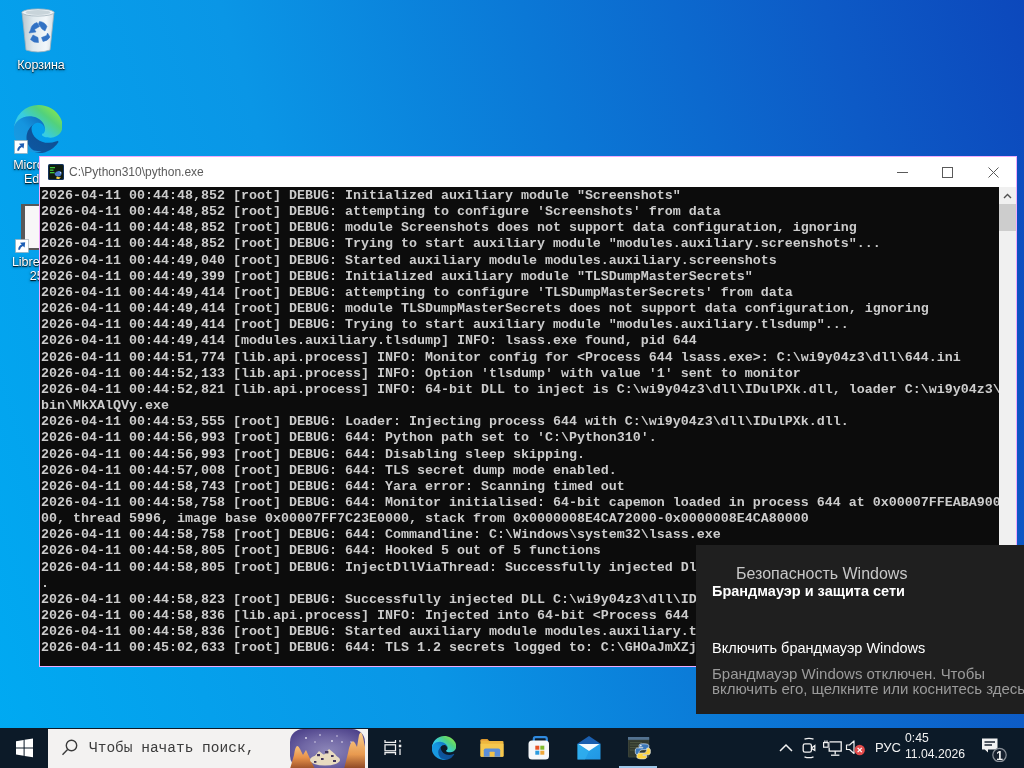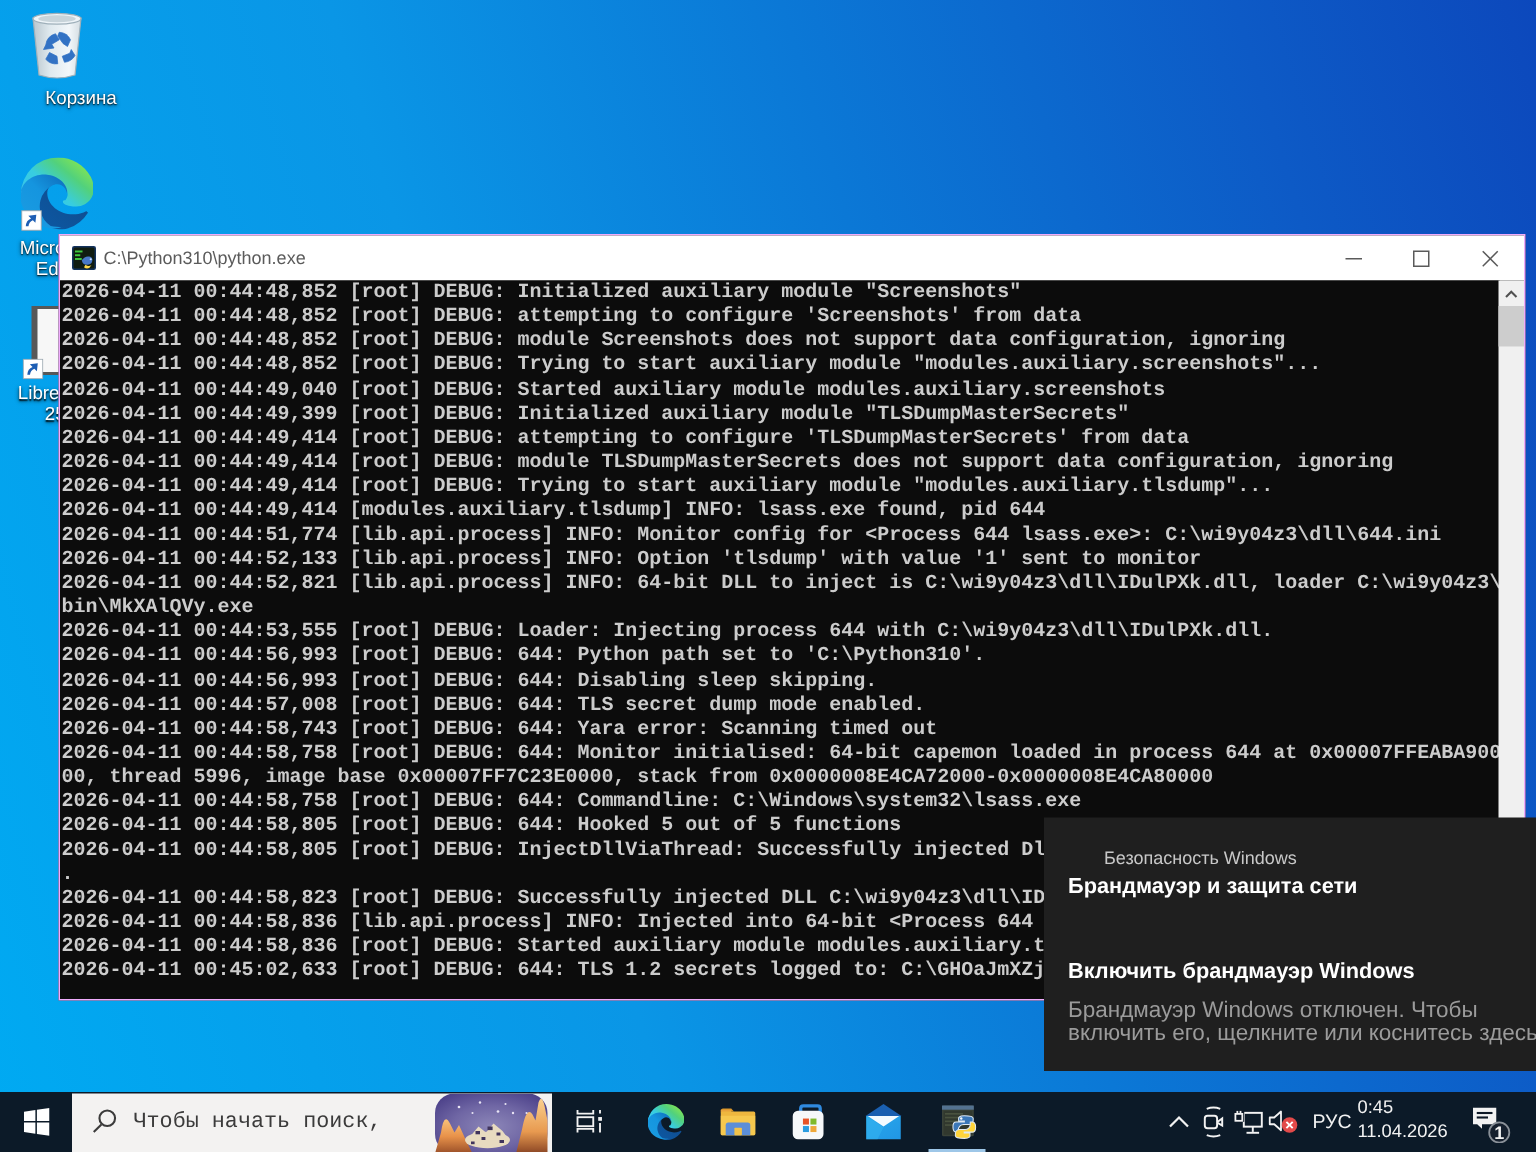--- a/index.html
+++ b/index.html
@@ -34,21 +34,21 @@
 <path d="M8 6 L40 6 L36 44 Q24 48 12 44 Z" fill="url(#bing)" stroke="#9fb0ba" stroke-width="0.8"></path>
 <ellipse cx="24" cy="6.5" rx="16" ry="3.6" fill="#eef4f8" stroke="#9fb0ba" stroke-width="0.8"></ellipse>
 <ellipse cx="24" cy="6.5" rx="12.5" ry="2.4" fill="#c8d4da"></ellipse>
 <g fill="#3272c4" stroke="#3272c4" stroke-width="0.5">
 <path d="M16.5 24 a9 9 0 0 1 6.5-7.5 l2.5 4 -5 3 1.5 2.5 -7 1 z"></path>
 <path d="M25.5 15.5 a9 9 0 0 1 7.5 5 l-2 4.5 -3-2 -3.5-5 z"></path>
 <path d="M33.5 27 l2.5 4 a9 9 0 0 1 -7 4.5 l-1.5-4 5-2 z"></path>
 <path d="M24 31.5 l0.5 5 a9 9 0 0 1 -8-3 l2.5-4.5 z"></path>
 </g>
 </svg></div>
-<div class="icolabel" style="left:16px;top:58px;width:76px;">Корзина</div>
+<div class="icolabel" style="left:3px;top:58px;width:76px;">Корзина</div>
 <div id="icon-edge" style="position:absolute;left:14px;top:105px;width:48px;height:48px;z-index:1;">
 <svg width="48" height="48" viewBox="0 0 24 24">
 <defs>
 <linearGradient id="eg1" x1="0" y1="1" x2="1" y2="0">
           <stop offset="0" stop-color="#0c59a4"></stop>
           <stop offset="1" stop-color="#114a8b"></stop>
         </linearGradient>
 <linearGradient id="eg2" x1="0" y1="1" x2=".8" y2="0">
           <stop offset="0" stop-color="#1b9de2"></stop>
           <stop offset=".6" stop-color="#1595df"></stop>
@@ -144,23 +144,23 @@
     </div>
  <div id="sbar">
   <svg width="17" height="16" viewBox="0 0 17 16" style="position:absolute;top:1px;left:0;">
    <path d="M5 10 L8.5 6.5 L12 10" stroke="#505050" stroke-width="1.4" fill="none"></path>
   </svg>
   <div id="sthumb"></div>
  </div>
 </div>
 
 <div id="toast">
-  <div style="position:absolute;left:40px;top:20px;font-size:12px;color:#c8c8c8;">Безопасность Windows</div>
+  <div style="position:absolute;left:40px;top:20px;font-size:16px;color:#c8c8c8;">Безопасность Windows</div>
   <div style="position:absolute;left:16px;top:38px;font-size:14.5px;font-weight:bold;color:#ffffff;">Брандмауэр и защита сети</div>
-  <div style="position:absolute;left:16px;top:95px;font-size:14.5px;font-weight:bold;color:#ffffff;text-align:right;">Включить брандмауэр Windows</div>
+  <div style="position:absolute;left:16px;top:95px;font-size:14.5px;font-weight:normal;color:#ffffff;text-align:right;">Включить брандмауэр Windows</div>
   <div style="position:absolute;left:16px;top:122px;font-size:15px;color:#9b9b9b;line-height:14.6px;width:330px;">Брандмауэр Windows отключен. Чтобы<br>включить его, щелкните или коснитесь здесь.</div>
 </div>
 
 <div id="taskbar"></div>
 <div id="startbtn" style="position:absolute;left:16px;top:738px;z-index:11;">
 <svg width="17" height="20" viewBox="0 0 17 20">
  <g fill="#fff">
   <path d="M0 3.2 L7.6 2 L7.6 9.4 L0 9.4 Z"></path>
   <path d="M8.6 1.85 L17 0.6 L17 9.4 L8.6 9.4 Z"></path>
   <path d="M0 10.4 L7.6 10.4 L7.6 17.8 L0 16.6 Z"></path>

